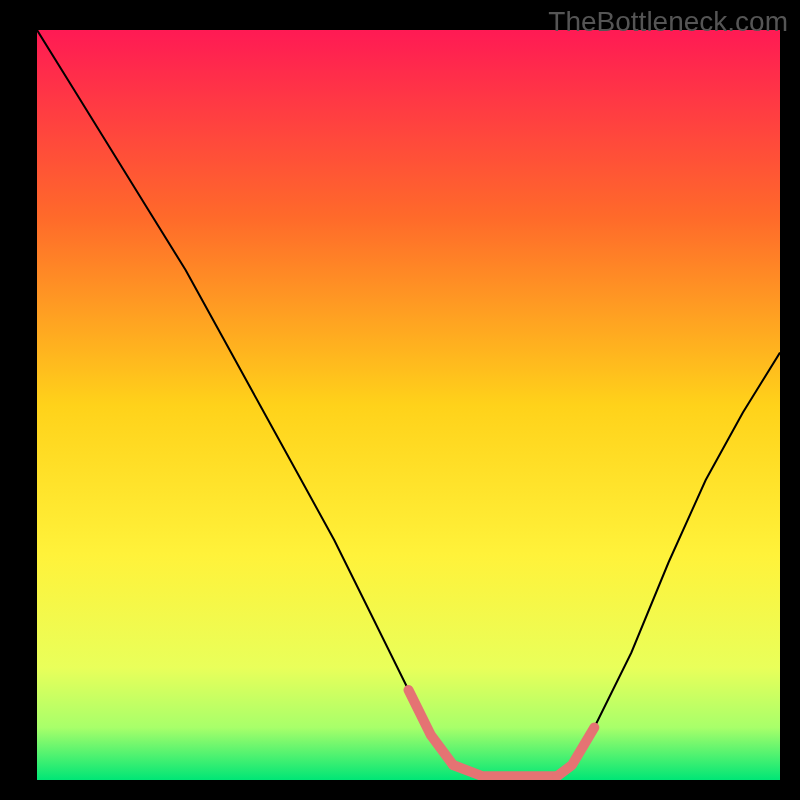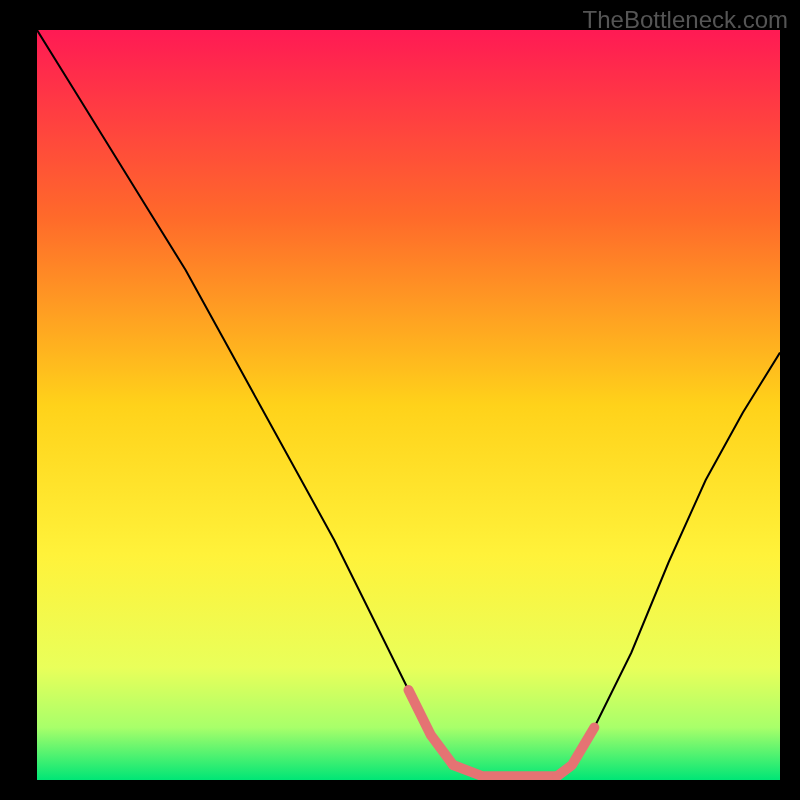--- a/index.html
+++ b/index.html
@@ -14,21 +14,21 @@
     position: relative;
     width: 800px;
     height: 800px;
     background: #000;
   }
   .watermark {
     position: absolute;
     top: 6px;
     right: 12px;
     color: #555;
-    font-size: 24px;
+    font-size: 28px;
     font-weight: 500;
     z-index: 20;
     user-select: none;
   }
   svg.plot {
     position: absolute;
     inset: 0;
     width: 800px;
     height: 800px;
     display: block;

